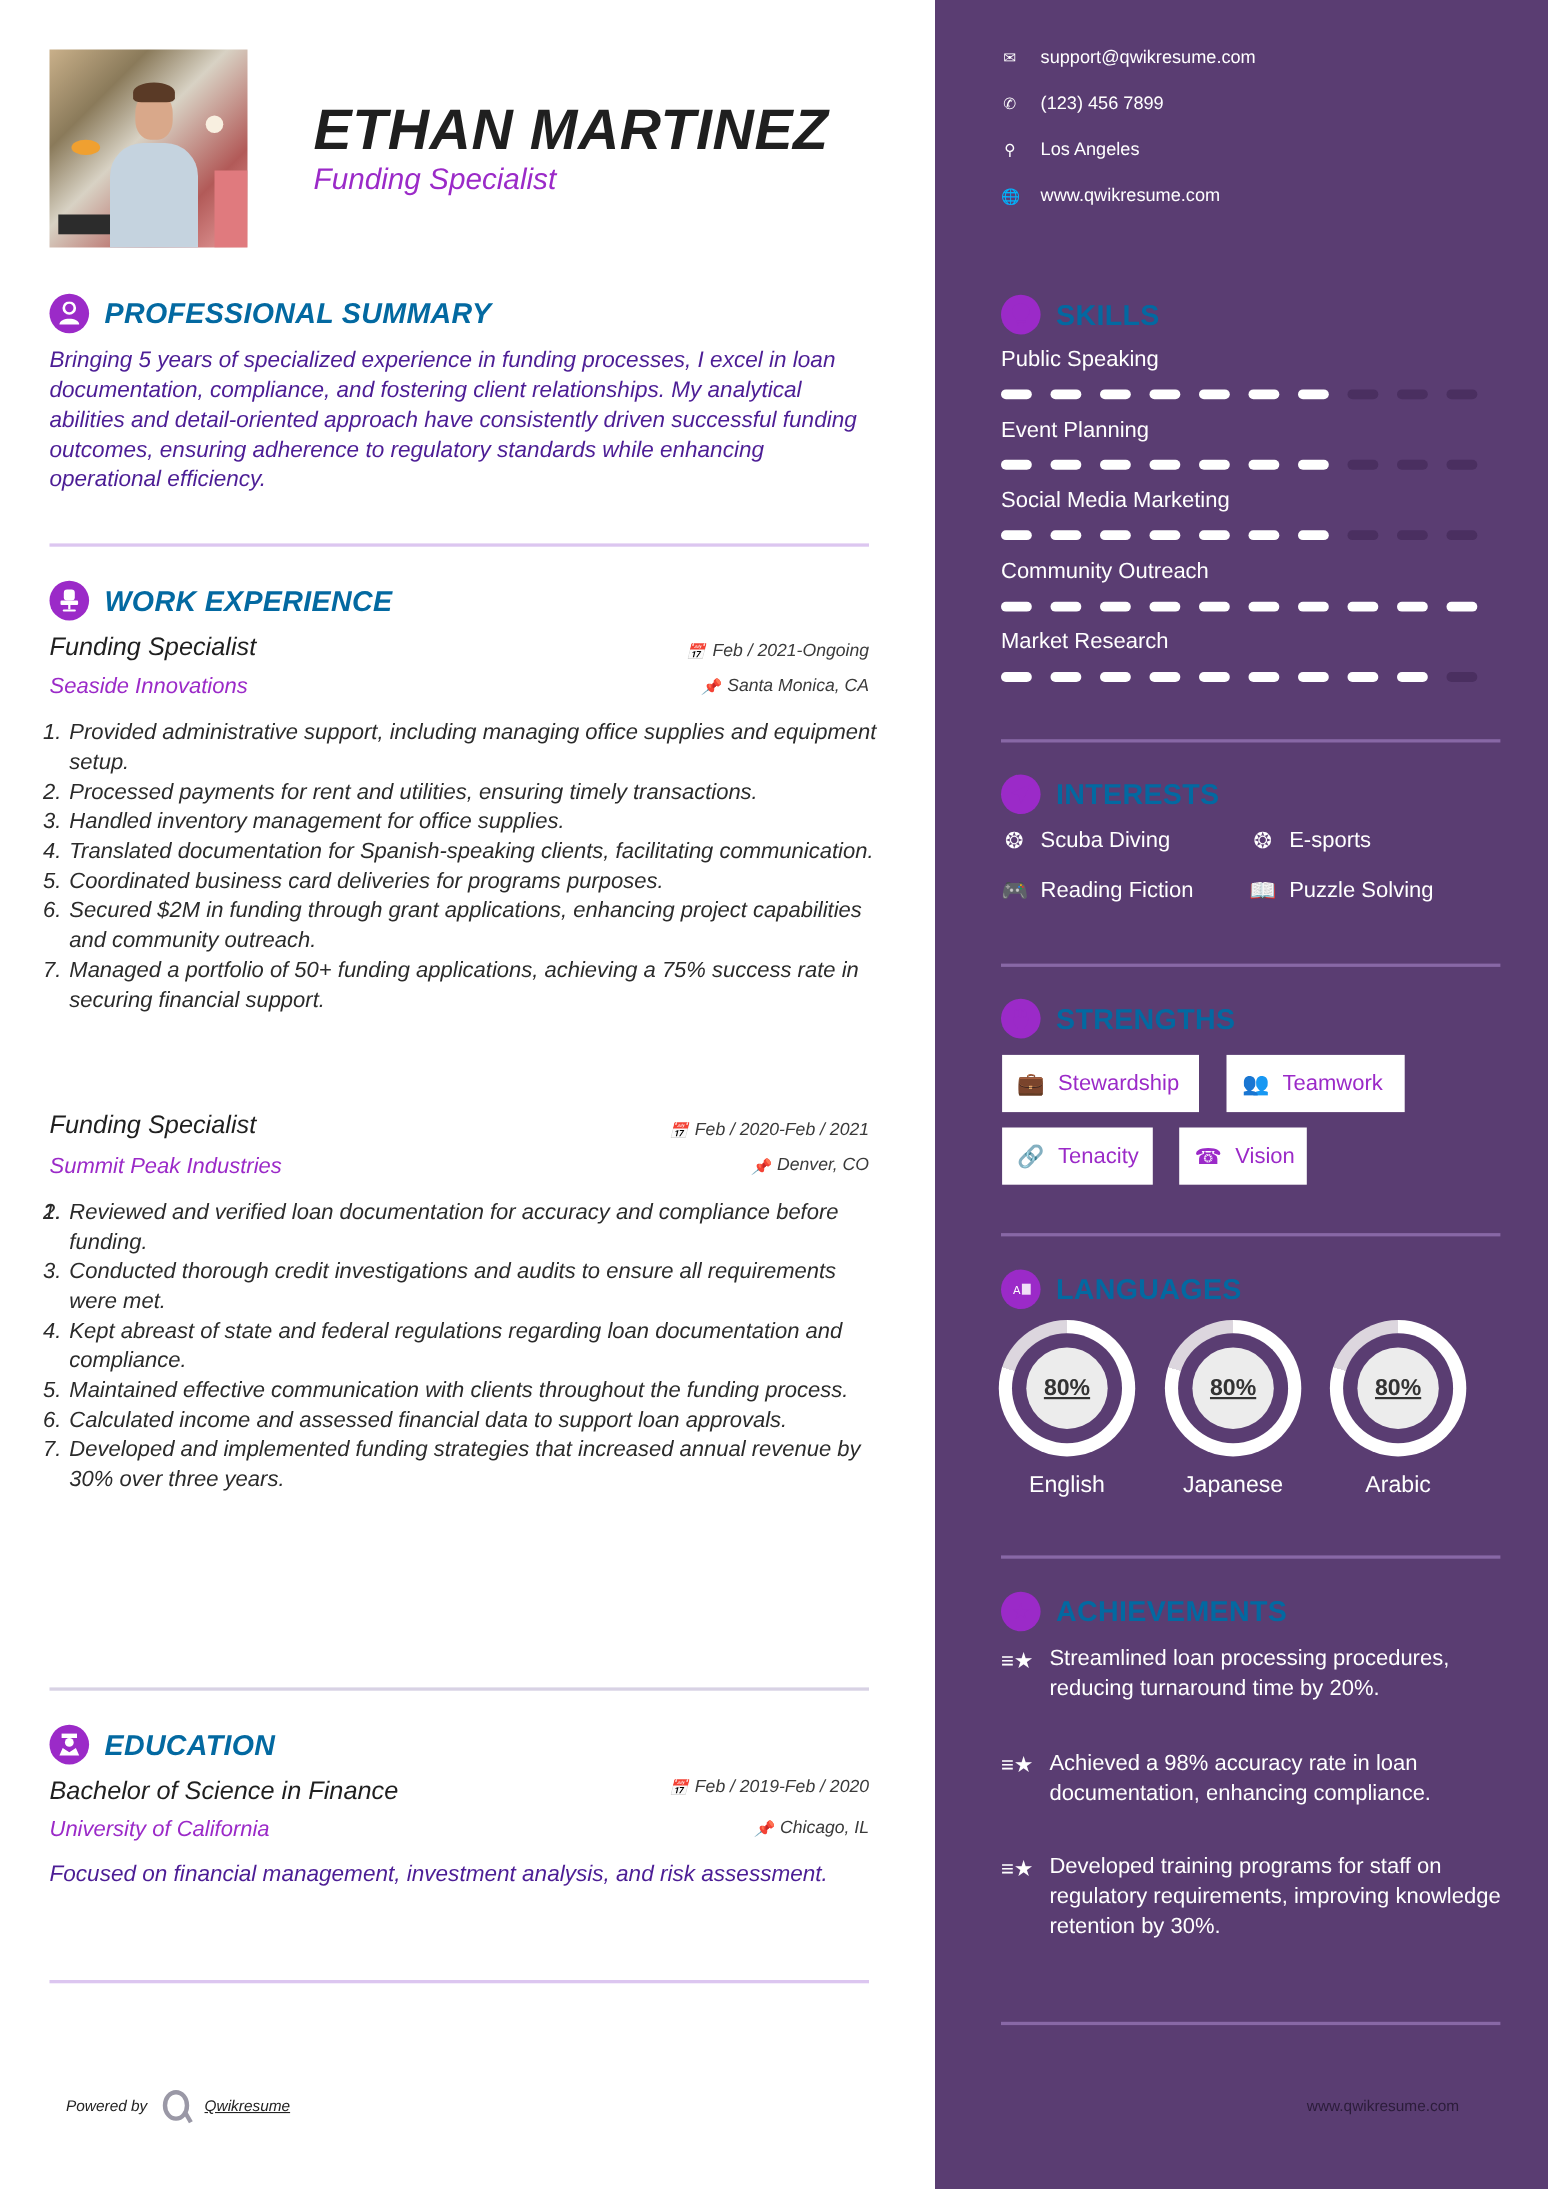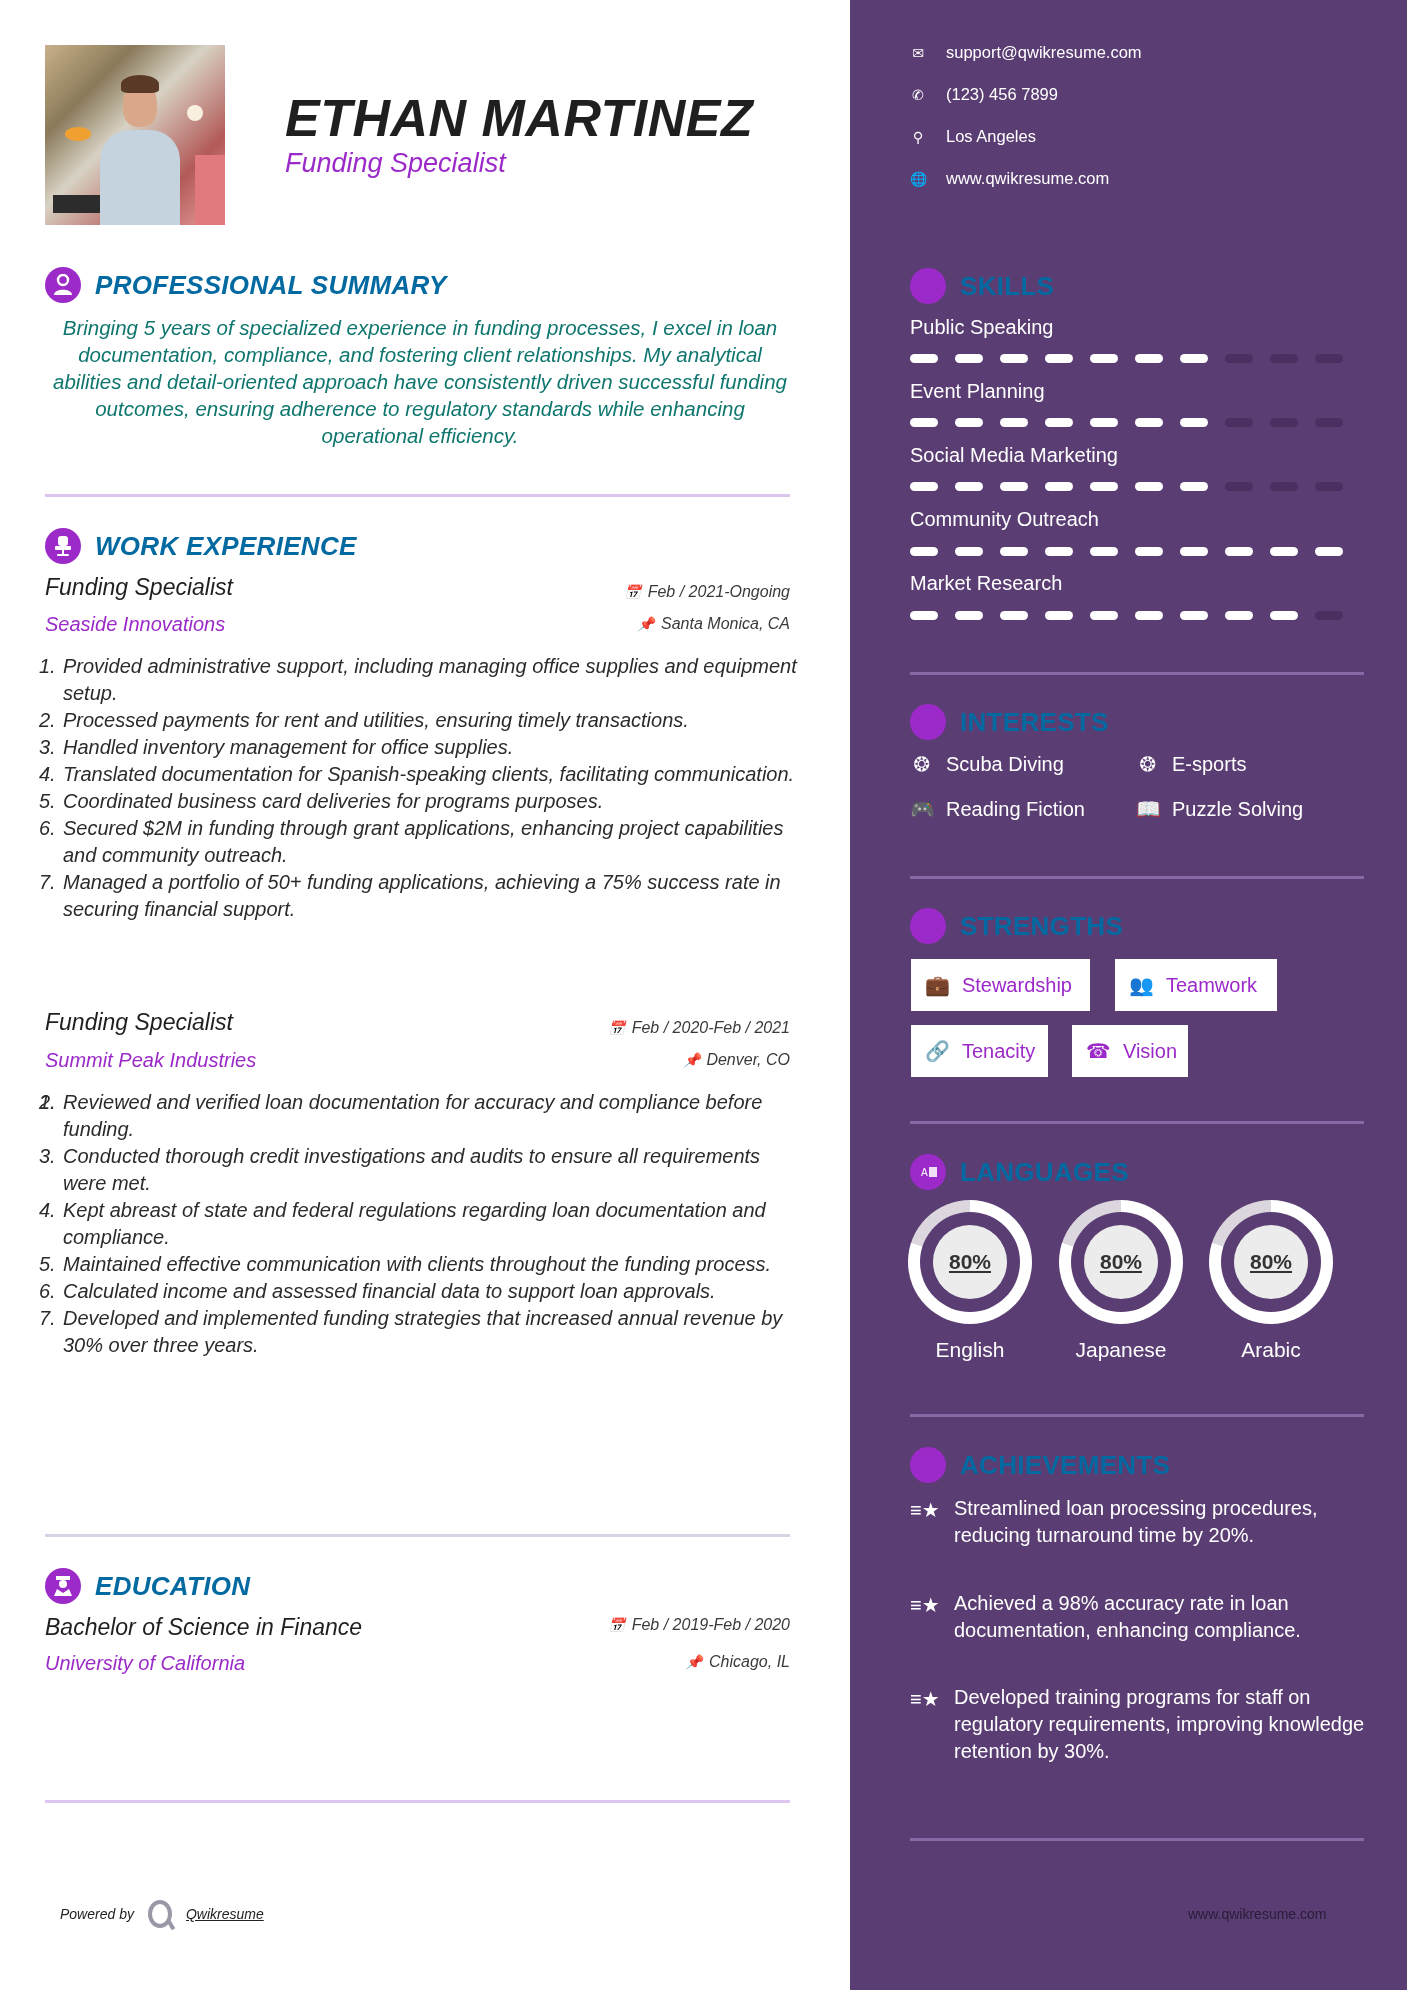--- a/index.html
+++ b/index.html
@@ -21,21 +21,21 @@
   .photo .book { position: absolute; left: 8px; top: 150px; width: 50px; height: 18px; background: #2c2c2c; }
 
   .name { position: absolute; left: 285px; top: 88px; font-size: 52px; font-weight: 700; color: #1f1f1f; letter-spacing: 0.5px; }
   .title { position: absolute; left: 285px; top: 148px; font-size: 27px; color: #9b2ac8; }
 
   
   .sec-head { position: absolute; display: flex; align-items: center; gap: 14px; }
   .sec-icon { width: 36px; height: 36px; border-radius: 50%; background: #9b2ac8; display: flex; align-items: center; justify-content: center; color: #ffffff; font-size: 18px; }
   .sec-title { font-size: 26px; font-weight: 700; color: #0369a1; text-transform: uppercase; letter-spacing: 0.3px; }
 
-  .body-text { position: absolute; left: 45px; width: 750px; font-size: 20.5px; line-height: 27px; color: #0f766e; text-align: center; }
+  .body-text { position: absolute; left: 45px; width: 750px; font-size: 20.5px; line-height: 27px; color: #4c1d95; }
 
   .divider { position: absolute; left: 45px; width: 745px; height: 3px; background: #dcc6f0; }
   .divider.grey { background: #d8d2e4; }
   .rdivider { position: absolute; left: 910px; width: 454px; height: 3px; background: #8868a6; }
 
   .job-title { position: absolute; left: 45px; font-size: 23px; color: #1f1f1f; }
   .job-company { position: absolute; left: 45px; font-size: 20px; color: #9b2ac8; }
   .meta-r { position: absolute; font-size: 16px; color: #3a3a3a; display: flex; align-items: center; gap: 6px; white-space: nowrap; justify-content: flex-end; width: 300px; left: 490px; }
   .meta-icon { font-size: 14px; color: #555; }
 
@@ -171,20 +171,21 @@
   <div class="job-title" style="top:1614px;">Bachelor of Science in Finance</div>
   <div class="meta-r" style="top:1616px;">
     <span class="meta-icon">📅</span>
     <span>Feb / 2019-Feb / 2020</span>
   </div>
   <div class="job-company" style="top:1652px;">University of California</div>
   <div class="meta-r" style="top:1653px;">
     <span class="meta-icon">📌</span>
     <span>Chicago, IL</span>
   </div>
+  <div class="body-text" style="top:1690px; width:740px;">Focused on financial management, investment analysis, and risk assessment.</div>
 
   <div class="divider" style="top:1800px;"></div>
 
   <div class="footer-left">
     <span>Powered by</span>
     <span class="qlogo"></span>
     <span class="footer-link">Qwikresume</span>
   </div>
 </div>
 

